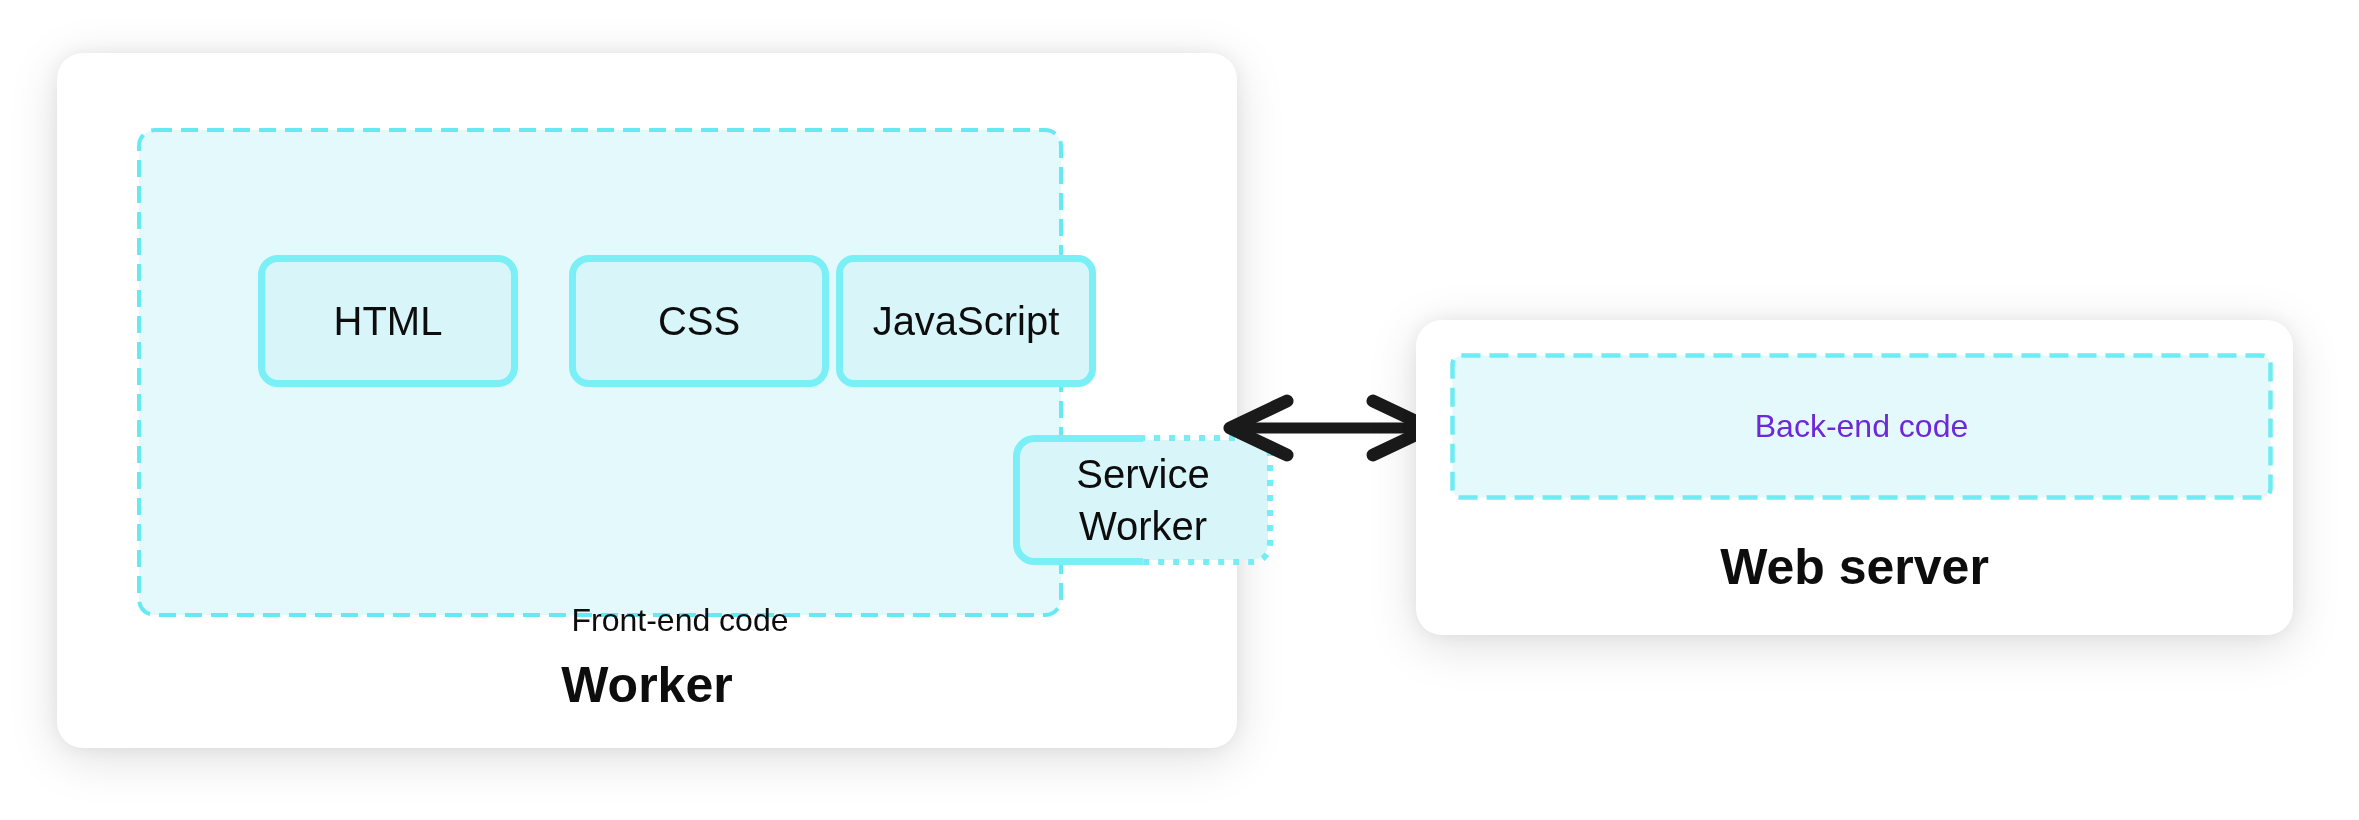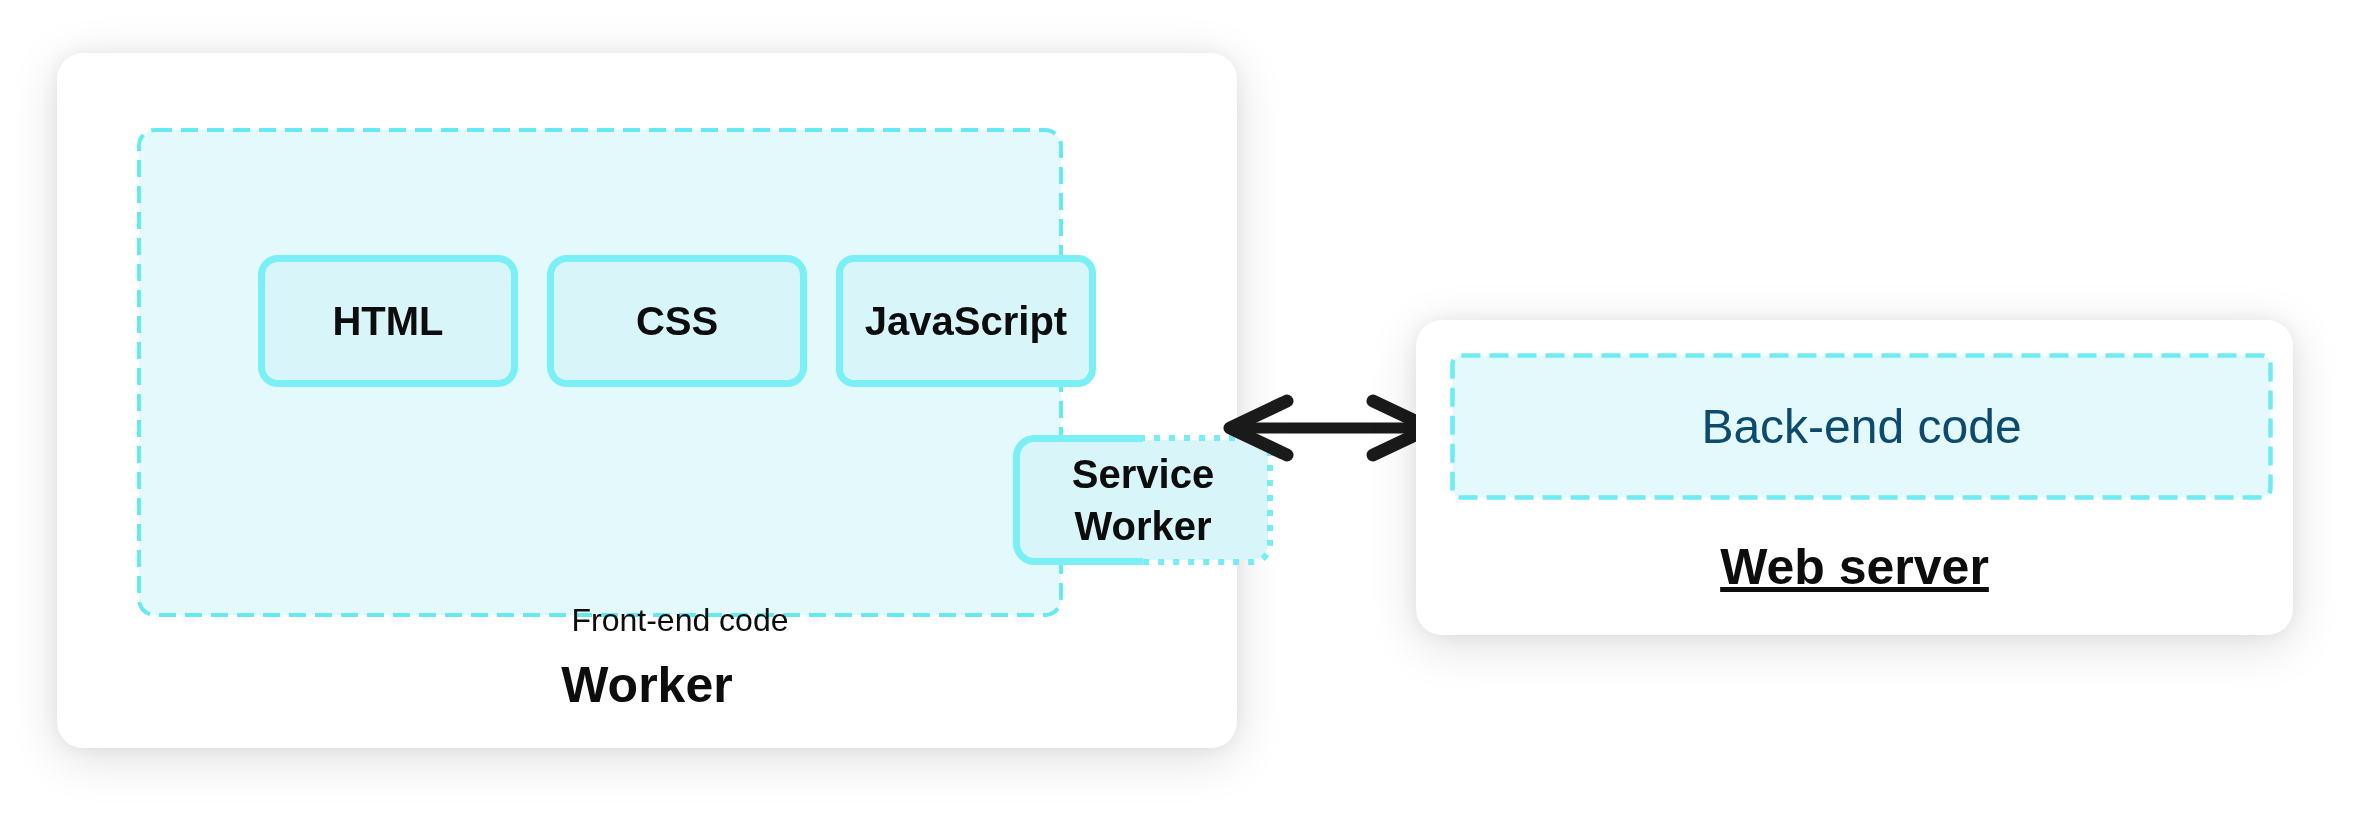--- a/index.html
+++ b/index.html
@@ -33,26 +33,26 @@
     border: 7px solid #7BEFF6;
     border-radius: 20px;
     display: flex;
     align-items: center;
     justify-content: center;
     box-sizing: border-box;
     text-align: center;
   }
   .node-label {
     font-size: 40px;
-    font-weight: bold;
+    font-weight: normal;
     color: #0d0d0d;
     line-height: 1.3;
   }
   .html-box     { left: 121px; top: 127px; width: 260px; height: 132px; }
-  .css-box      { left: 410px; top: 127px; width: 260px; height: 132px; }
+  .css-box      { left: 432px; top: 127px; width: 260px; height: 132px; }
   .js-box       { left: 699px; top: 127px; width: 260px; height: 132px; border-radius: 18px; }
   .manifest-box { left: 121px; top: 308px; width: 727px; height: 131px; }
 
   .sw-box { position: absolute; left: 876px; top: 307px; width: 260px; height: 130px; }
   .sw-fill {
     position: absolute; left: 5px; top: 5px; right: 5px; bottom: 5px;
     background: #D8F6FA; border-radius: 16px;
   }
   .sw-box svg { position: absolute; left: 0; top: 0; }
   .sw-solid  { clip-path: inset(-2px 50% -2px -2px); }
@@ -76,28 +76,28 @@
   .card-title {
     position: absolute;
     left: 0; width: 100%;
     text-align: center;
     font-size: 50px;
     font-weight: bold;
     line-height: 60px;
     color: #0d0d0d;
   }
   .device-title { top: 602px; }
-  .server-title { top: 217px; text-decoration: underline; }
+  .server-title { top: 217px; }
 
   .backend-box {
     position: absolute; left: 34px; top: 33px; width: 823px; height: 147px;
     display: flex; align-items: center; justify-content: center;
   }
   .backend-box > svg { position: absolute; left: 0; top: 0; }
-  .backend-label { position: relative; font-size: 48px; color: #0c4a6e; text-align: center; }
+  .backend-label { position: relative; font-size: 32px; color: #6d28d9; text-align: center; }
 
   .arrow-wrap { position: absolute; left: 1215px; top: 390px; width: 230px; height: 76px; }
 </style>
 </head>
 <body>
 
 <div class="canvas">
 
   <div class="card device-card">
 

